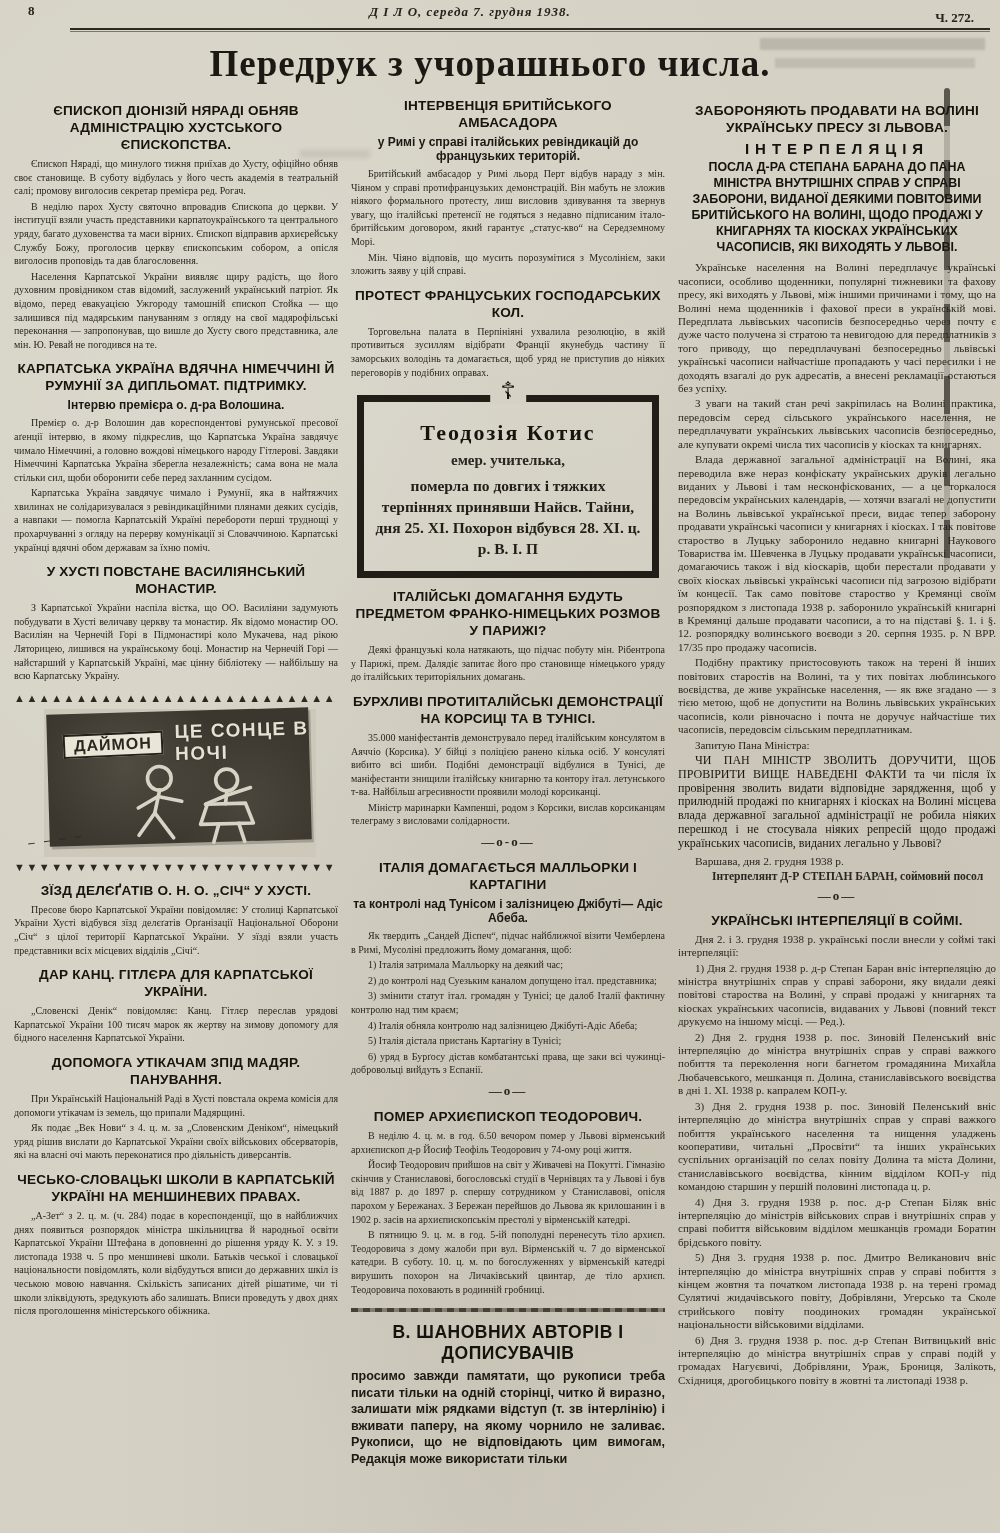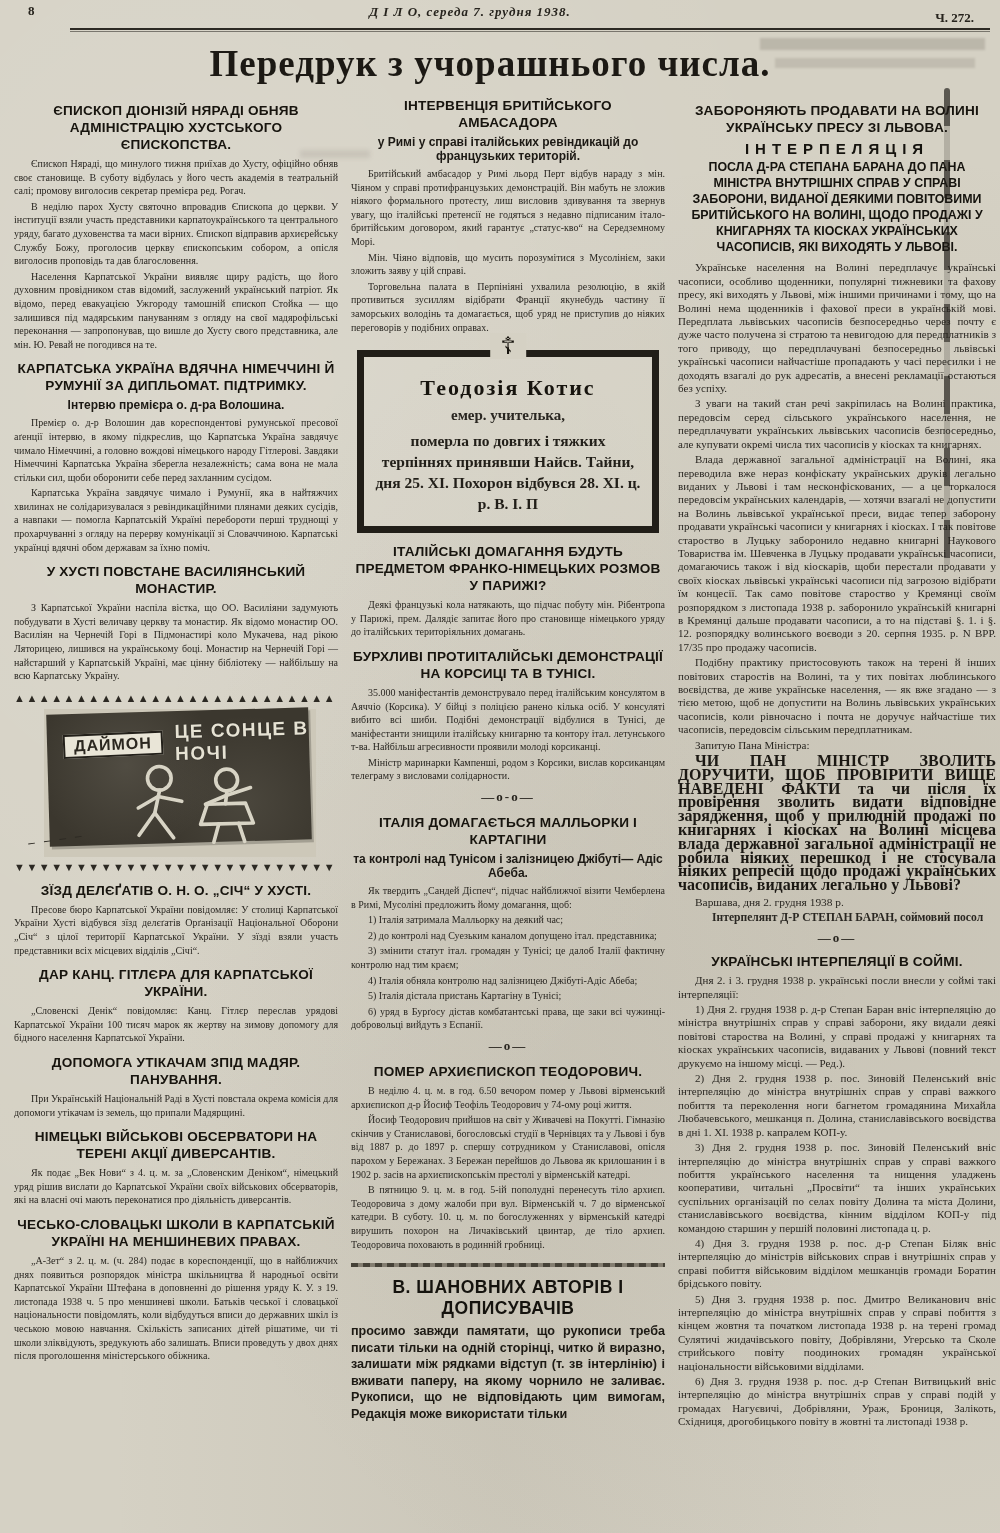--- a/index.html
+++ b/index.html
@@ -57,21 +57,21 @@
   .obit .role{font-size:15px;font-weight:bold;margin-bottom:6px;}
   .obit .txt{font-size:15.5px;line-height:21px;font-weight:bold;color:#221f19;}
   
   .gray-rule{height:4px;margin:12px 0 10px 0;background:repeating-linear-gradient(90deg,#454137 0 7px,#837d70 7px 12px);}
   .notice-title{font-family:"Liberation Sans",sans-serif;font-size:17.5px;font-weight:bold;text-align:center;letter-spacing:.5px;margin:2px 0 4px 0;color:#15130e;}
   .notice-body{font-family:"Liberation Sans",sans-serif;font-size:12.6px;line-height:16.5px;font-weight:bold;text-align:justify;color:#1d1a14;}
   
   .interp-label{font-family:"Liberation Sans",sans-serif;font-size:15px;font-weight:bold;text-align:center;letter-spacing:6px;margin:6px 0 4px 0;color:#15130e;}
   .addressee{font-family:"Liberation Sans",sans-serif;font-size:12.4px;line-height:16px;font-weight:bold;text-align:center;margin:0 0 6px 0;color:#15130e;}
   .ask{font-size:11.6px;margin:4px 0 2px 0;text-indent:17px;}
-  .question{font-size:16px;line-height:13.8px;font-weight:bold;text-align:justify;text-indent:17px;margin:0 0 4px 0;color:#1b1813;}
+  .question{font-size:12px;line-height:13.8px;font-weight:normal;text-align:justify;text-indent:17px;margin:0 0 4px 0;color:#1b1813;}
   .place{font-size:11.4px;margin:4px 0 0 0;text-indent:17px;}
   .sig{font-size:11.6px;font-weight:bold;margin:2px 0 0 0;text-indent:34px;}
   
   .artifact{position:absolute;pointer-events:none;}
   .a-edge{left:944px;top:88px;width:6px;height:478px;border-radius:3px;opacity:.75;filter:blur(.4px);
     background:repeating-linear-gradient(180deg,rgba(32,29,24,.9) 0 38px,rgba(32,29,24,.25) 38px 72px);}
   .a-bleed1{left:760px;top:38px;width:225px;height:12px;background:rgba(70,66,57,.18);filter:blur(1.2px);}
   .a-bleed2{left:775px;top:58px;width:200px;height:10px;background:rgba(70,66,57,.14);filter:blur(1.2px);}
   .a-smudge{left:300px;top:150px;width:70px;height:8px;background:rgba(90,84,70,.12);filter:blur(2px);}
 </style>
@@ -142,37 +142,37 @@
       </article>
       <article>
         <h2>ДАР КАНЦ. ГІТЛЄРА ДЛЯ КАРПАТСЬКОЇ УКРАЇНИ.</h2>
         <p class="body">„Словенскі Денік“ повідомляє: Канц. Гітлєр переслав урядові Карпатської України 100 тисяч марок як жертву на зимову допомогу для бідного населення Карпатської України.</p>
       </article>
       <article>
         <h2>ДОПОМОГА УТІКАЧАМ ЗПІД МАДЯР. ПАНУВАННЯ.</h2>
         <p class="body">При Українській Національній Раді в Хусті повстала окрема комісія для допомоги утікачам із земель, що припали Мадярщині.</p>
       </article>
       <article>
-        <h2>НІМЕЦЬКІ ВІЙСЬКОВІ ОБСЕРВАТОРИ НА ТЕРЕНІ АКЦІЇ ДИВЕРСАНТІВ.</h2>
         <p class="body">Як подає „Век Нови“ з 4. ц. м. за „Словенским Деніком“, німецький уряд рішив вислати до Карпатської України своїх військових обсерваторів, які на власні очі мають переконатися про діяльність диверсантів.</p>
       </article>
       <article>
         <h2>ЧЕСЬКО-СЛОВАЦЬКІ ШКОЛИ В КАРПАТСЬКІЙ УКРАЇНІ НА МЕНШИНЕВИХ ПРАВАХ.</h2>
         <p class="body">„А-Зет“ з 2. ц. м. (ч. 284) подає в кореспонденції, що в найближчих днях появиться розпорядок міністра шкільництва й народньої освіти Карпатської України Штефана в доповненні до рішення уряду К. У. з 19. листопада 1938 ч. 5 про меншиневі школи. Батьків чеської і словацької національности повідомлять, коли відбудуться вписи до державних шкіл із чеською мовою навчання. Скількість записаних дітей рішатиме, чи ті школи зліквідують, зредукують або залишать. Вписи проведуть у двох днях після проголошення міністерського обіжника.</p>
       </article>
     </div>
 
     <div class="col c2">
       <article>
         <h2 style="margin-top:4px">ІНТЕРВЕНЦІЯ БРИТІЙСЬКОГО АМБАСАДОРА</h2>
         <div class="subhead">у Римі у справі італійських ревіндикацій до французьких територій.</div>
         <p class="body">Бритійський амбасадор у Римі льорд Перт відбув нараду з мін. Чіяном у справі протифранцузьких демонстрацій. Він мабуть не зложив ніякого формального протесту, лиш висловив здивування та звернув увагу, що італійські претенсії не годяться з недавно підписаним італо-бритійським договором, який гарантує „статус-кво“ на Середземному Морі.</p>
         <p class="body">Мін. Чіяно відповів, що мусить порозумітися з Мусолінієм, заки зложить заяву у цій справі.</p>
       </article>
       <article>
+        <h2>ПРОТЕСТ ФРАНЦУСЬКИХ ГОСПОДАРСЬКИХ КОЛ.</h2>
         <p class="body">Торговельна палата в Перпініяні ухвалила резолюцію, в якій противиться зусиллям відібрати Франції якунебудь частину її заморських володінь та домагається, щоб уряд не приступив до ніяких переговорів у подібних оправах.</p>
       </article>
 
       <div class="obit">
         <span class="cross">☦</span>
         <div class="name">Теодозія Котис</div>
         <div class="role">емер. учителька,</div>
         <div class="txt">померла по довгих і тяжких терпіннях принявши Найсв. Тайни, дня 25. XI. Похорон відбувся 28. XI. ц. р. В. І. П</div>
       </div>
 

